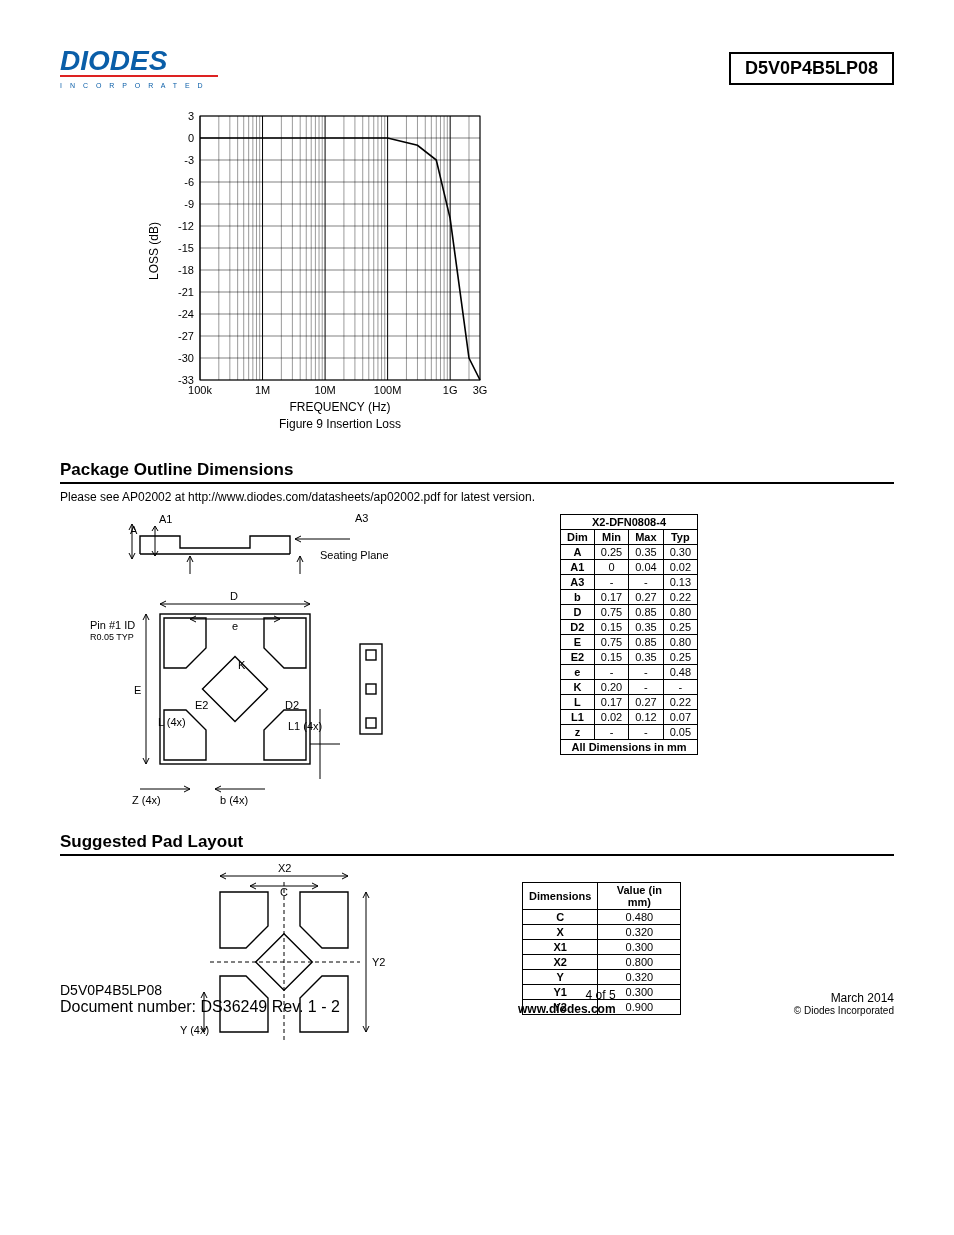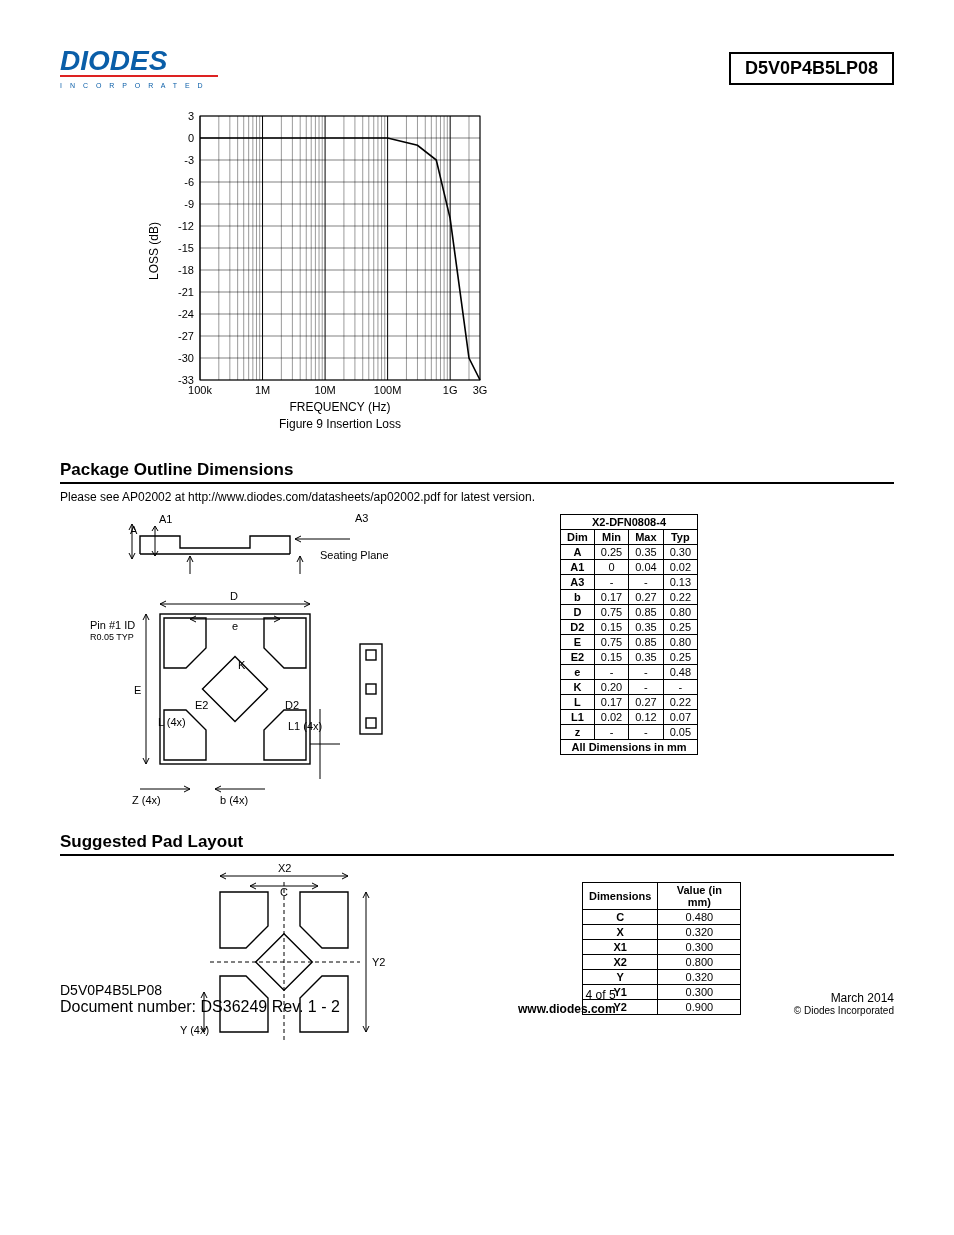--- a/index.html
+++ b/index.html
@@ -310,21 +310,21 @@
           <path d="M24 130 v40 M24 130 l-3 6 m3 -6 l3 6 M24 170 l-3 -6 m3 6 l3 -6"></path>
           <path d="M80 195 h50 M80 195 l6 -3 m-6 3 l6 3 M130 195 l-6 -3 m6 3 l-6 3"></path>
         </g>
         <text x="98" y="10" class="diagram-label">X2</text>
         <text x="100" y="34" class="diagram-label">C</text>
         <text x="192" y="104" class="diagram-label">Y2</text>
         <text x="0" y="172" class="diagram-label">Y (4x)</text>
         <text x="136" y="199" class="diagram-label">X (4x)</text>
       </svg>
     </div>
-    <table class="pad-table" style="margin-left:112px">
+    <table class="pad-table" style="margin-left:52px">
       <tbody>
           <tr>
             <th>Dimensions</th>
             <th style="width:70px">Value (in mm)</th>
           </tr>
       </tbody>
         <tbody id="pad-body">
           <tr>
             <td style="font-weight: bold;">C</td>
             <td>0.480</td>

